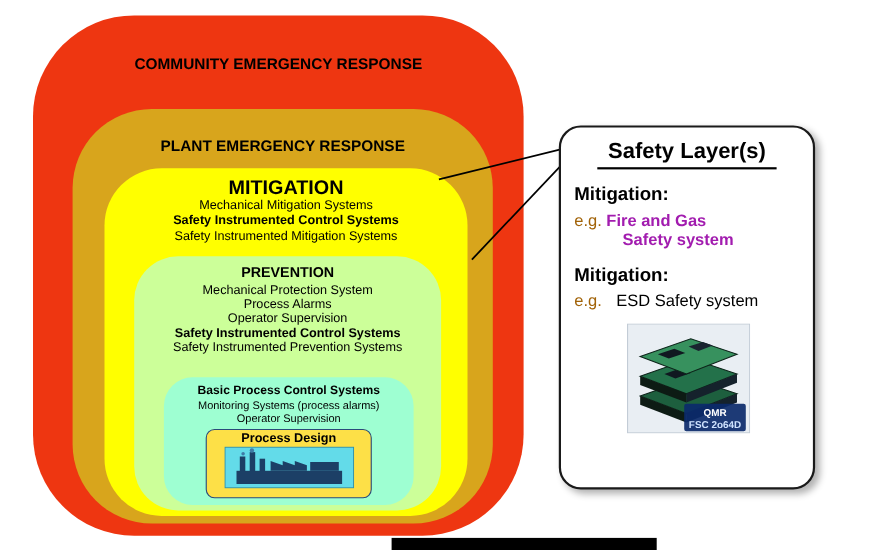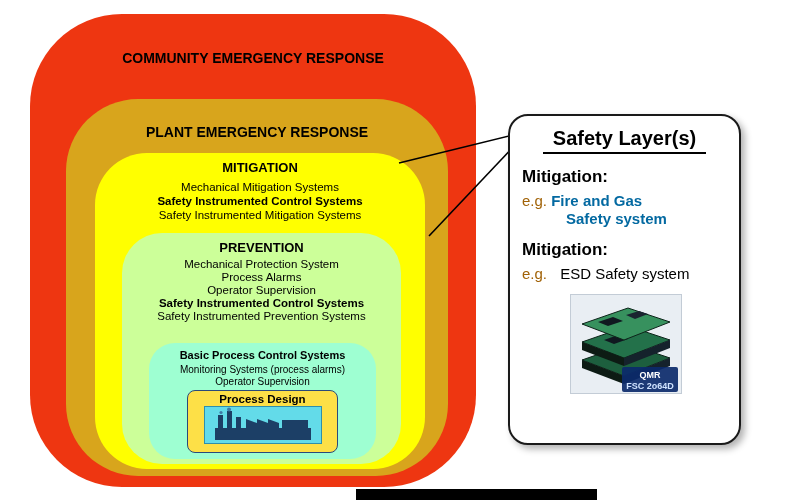--- a/index.html
+++ b/index.html
@@ -11,21 +11,21 @@
   #layer-community{left:30px;top:14px;width:446px;height:473px;border-radius:92px;background:#ee3611;}
   #layer-plant{left:66px;top:99px;width:382px;height:377px;border-radius:72px;background:#d8a51c;}
   #layer-mitigation{left:95px;top:153px;width:330px;height:316px;border-radius:52px;background:#ffff00;}
   #layer-prevention{left:122px;top:233px;width:279px;height:231px;border-radius:40px;background:#ccff99;}
   #layer-bpcs{left:149px;top:343px;width:227px;height:116px;border-radius:26px;background:#9effd2;}
   #box-process{left:187px;top:390px;width:151px;height:63px;border-radius:8px;background:#fde047;border:1px solid #2a4a7a;box-sizing:border-box;text-align:center;}
 
   .ring-label{position:absolute;text-align:center;font-weight:bold;}
   #label-community{left:30px;width:446px;top:50px;font-size:14px;}
   #label-plant{left:66px;width:382px;top:124px;font-size:14px;}
-  #label-mitigation{left:95px;width:330px;top:160px;font-size:13px;}
+  #label-mitigation{left:95px;width:330px;top:160px;font-size:18px;}
   #label-prevention{left:122px;width:279px;top:240px;font-size:13px;}
   #label-bpcs{left:149px;width:227px;top:349px;font-size:11px;}
 
   .item-list{position:absolute;text-align:center;}
   #list-mitigation{left:95px;width:330px;top:180px;font-size:11.5px;line-height:14px;}
   #list-prevention{left:122px;width:279px;top:258px;font-size:11.5px;line-height:13px;}
   #list-bpcs{left:149px;width:227px;top:364px;font-size:10px;line-height:12px;}
   .item-list .bold{font-weight:bold;}
 
   #label-process{font-size:11.5px;font-weight:bold;margin-top:2px;}
@@ -35,21 +35,21 @@
     position:absolute;left:508px;top:114px;width:233px;height:331px;
     background:#ffffff;border:2px solid #1a1a1a;border-radius:20px;
     box-shadow:4px 4px 7px rgba(0,0,0,0.30);box-sizing:border-box;
   }
   #panel-title-wrap{text-align:center;margin-top:11px;}
   #panel-title{display:inline-block;font-size:20px;font-weight:bold;border-bottom:2.5px solid #000;padding:0 10px 2px;}
   .panel-body{padding:0 10px 0 12px;}
   .panel-heading{font-size:17px;font-weight:bold;margin-top:13px;}
   .eg-line{font-size:15px;margin-top:5px;}
   .eg-prefix{color:#a16207;}
-  .red-example{color:#0369a1;font-weight:bold;}
+  .red-example{color:#a21caf;font-weight:bold;}
   #mitigation-eg-line2{margin-left:44px;margin-top:1px;}
   #prevention-eg .eg-text{margin-left:9px;}
   #device-svg{display:block;margin:12px auto 0;}
 
   #connector-overlay{position:absolute;left:0;top:0;width:800px;height:500px;pointer-events:none;}
   #footer-bar{position:absolute;left:356px;top:489px;width:241px;height:11px;background:#000;}
 </style>
 </head>
 <body>
 

